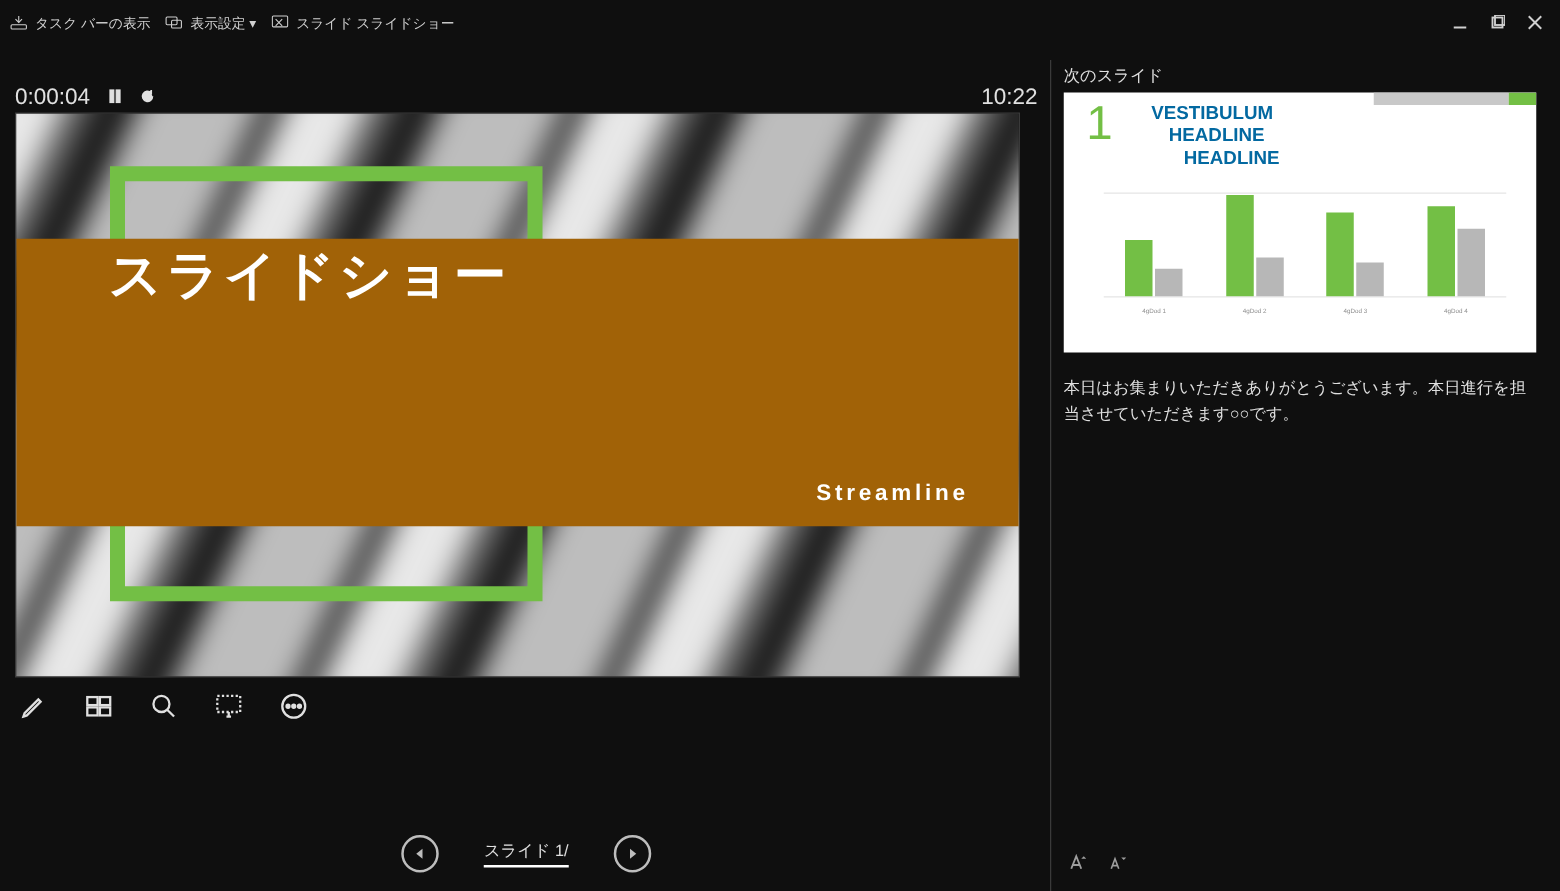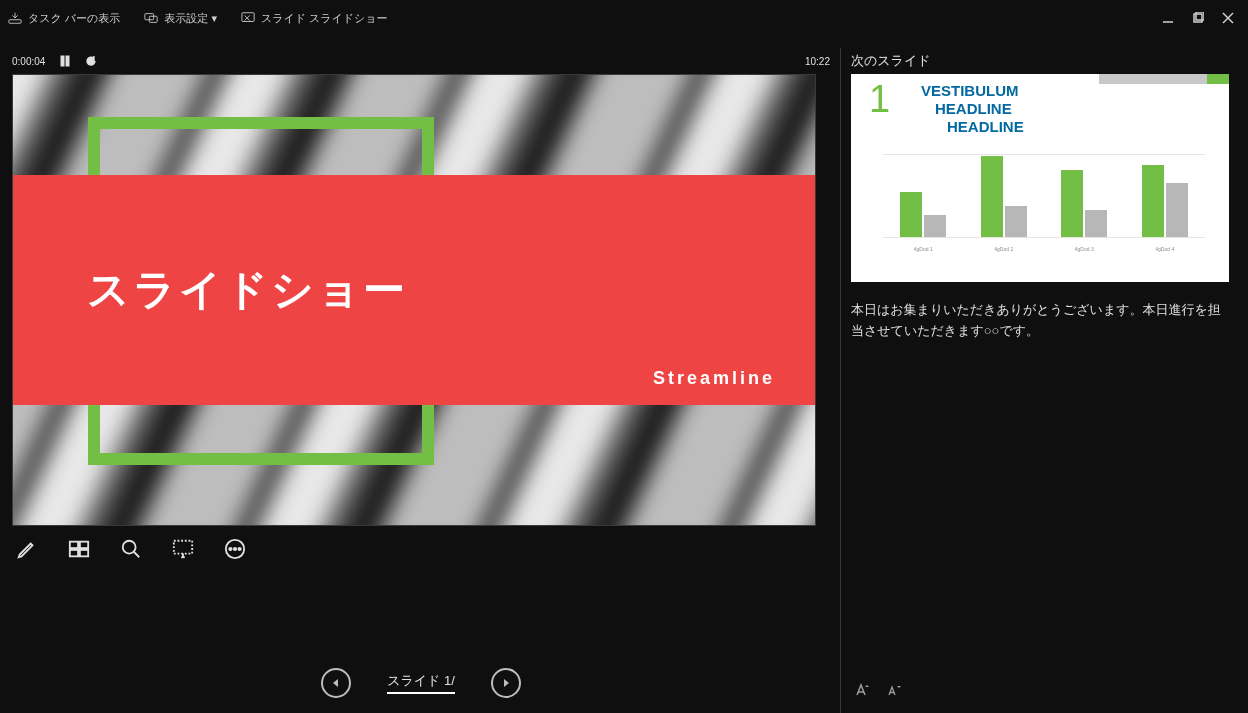--- a/index.html
+++ b/index.html
@@ -13,21 +13,21 @@
     font-family: "Segoe UI", "Yu Gothic UI", Meiryo, sans-serif;
     overflow: hidden;
     font-size: 12px;
   }
   
   .topbar {
     display: flex;
     align-items: center;
     height: 36px;
     padding: 0 8px;
-    gap: 24px;
+    gap: 12px;
   }
   .topbar .cmd {
     display: inline-flex;
     align-items: center;
     gap: 6px;
     color: #d0d0d0;
     font-size: 11px;
     cursor: pointer;
   }
   .topbar .cmd svg { width: 14px; height: 14px; fill: none; stroke: #d0d0d0; }
@@ -53,23 +53,24 @@
   
   .left {
     display: flex;
     flex-direction: column;
     min-width: 0;
   }
   .timerrow {
     display: flex;
     align-items: center;
     height: 26px;
-    font-size: 10px;
+    font-size: 18px;
     color: #e0e0e0;
     gap: 14px;
+    margin-top: 16px;
   }
   .timerrow .grow { flex: 1; }
   .tctl { width:12px; height:14px; display:flex; align-items:center; justify-content:center; cursor:pointer;}
   .tctl svg { width:12px; height:12px; fill:#e0e0e0; stroke:#e0e0e0;}
 
   
   .curslide {
     position: relative;
     width: 804px;
     height: 452px;
@@ -92,24 +93,24 @@
     top: 42px;
     width: 346px;
     height: 348px;
     border: 12px solid #73bf45;
   }
   .greenband {
     position:absolute;
     left:0; right:0;
     top: 100px;
     height: 230px;
-    background:#ef4444;
+    background:#a16207;
     display:flex;
     flex-direction:column;
-    justify-content:center;
+    justify-content:space-between;
   }
   .title1 { color:#ffffff; font-size:42px; font-weight:600; letter-spacing:3px; margin-left:74px; line-height:1.4;}
   .title2 { color:#ffffff; font-size:42px; font-weight:600; letter-spacing:3px; margin-left:74px; }
   .subtitle { position:absolute; right:40px; bottom:16px; color:#ffffff; font-size:18px; font-weight:600; letter-spacing:3px;}
 
   
   .toolrow {
     display:flex;
     gap: 26px;
     padding: 10px 2px 0 2px;

